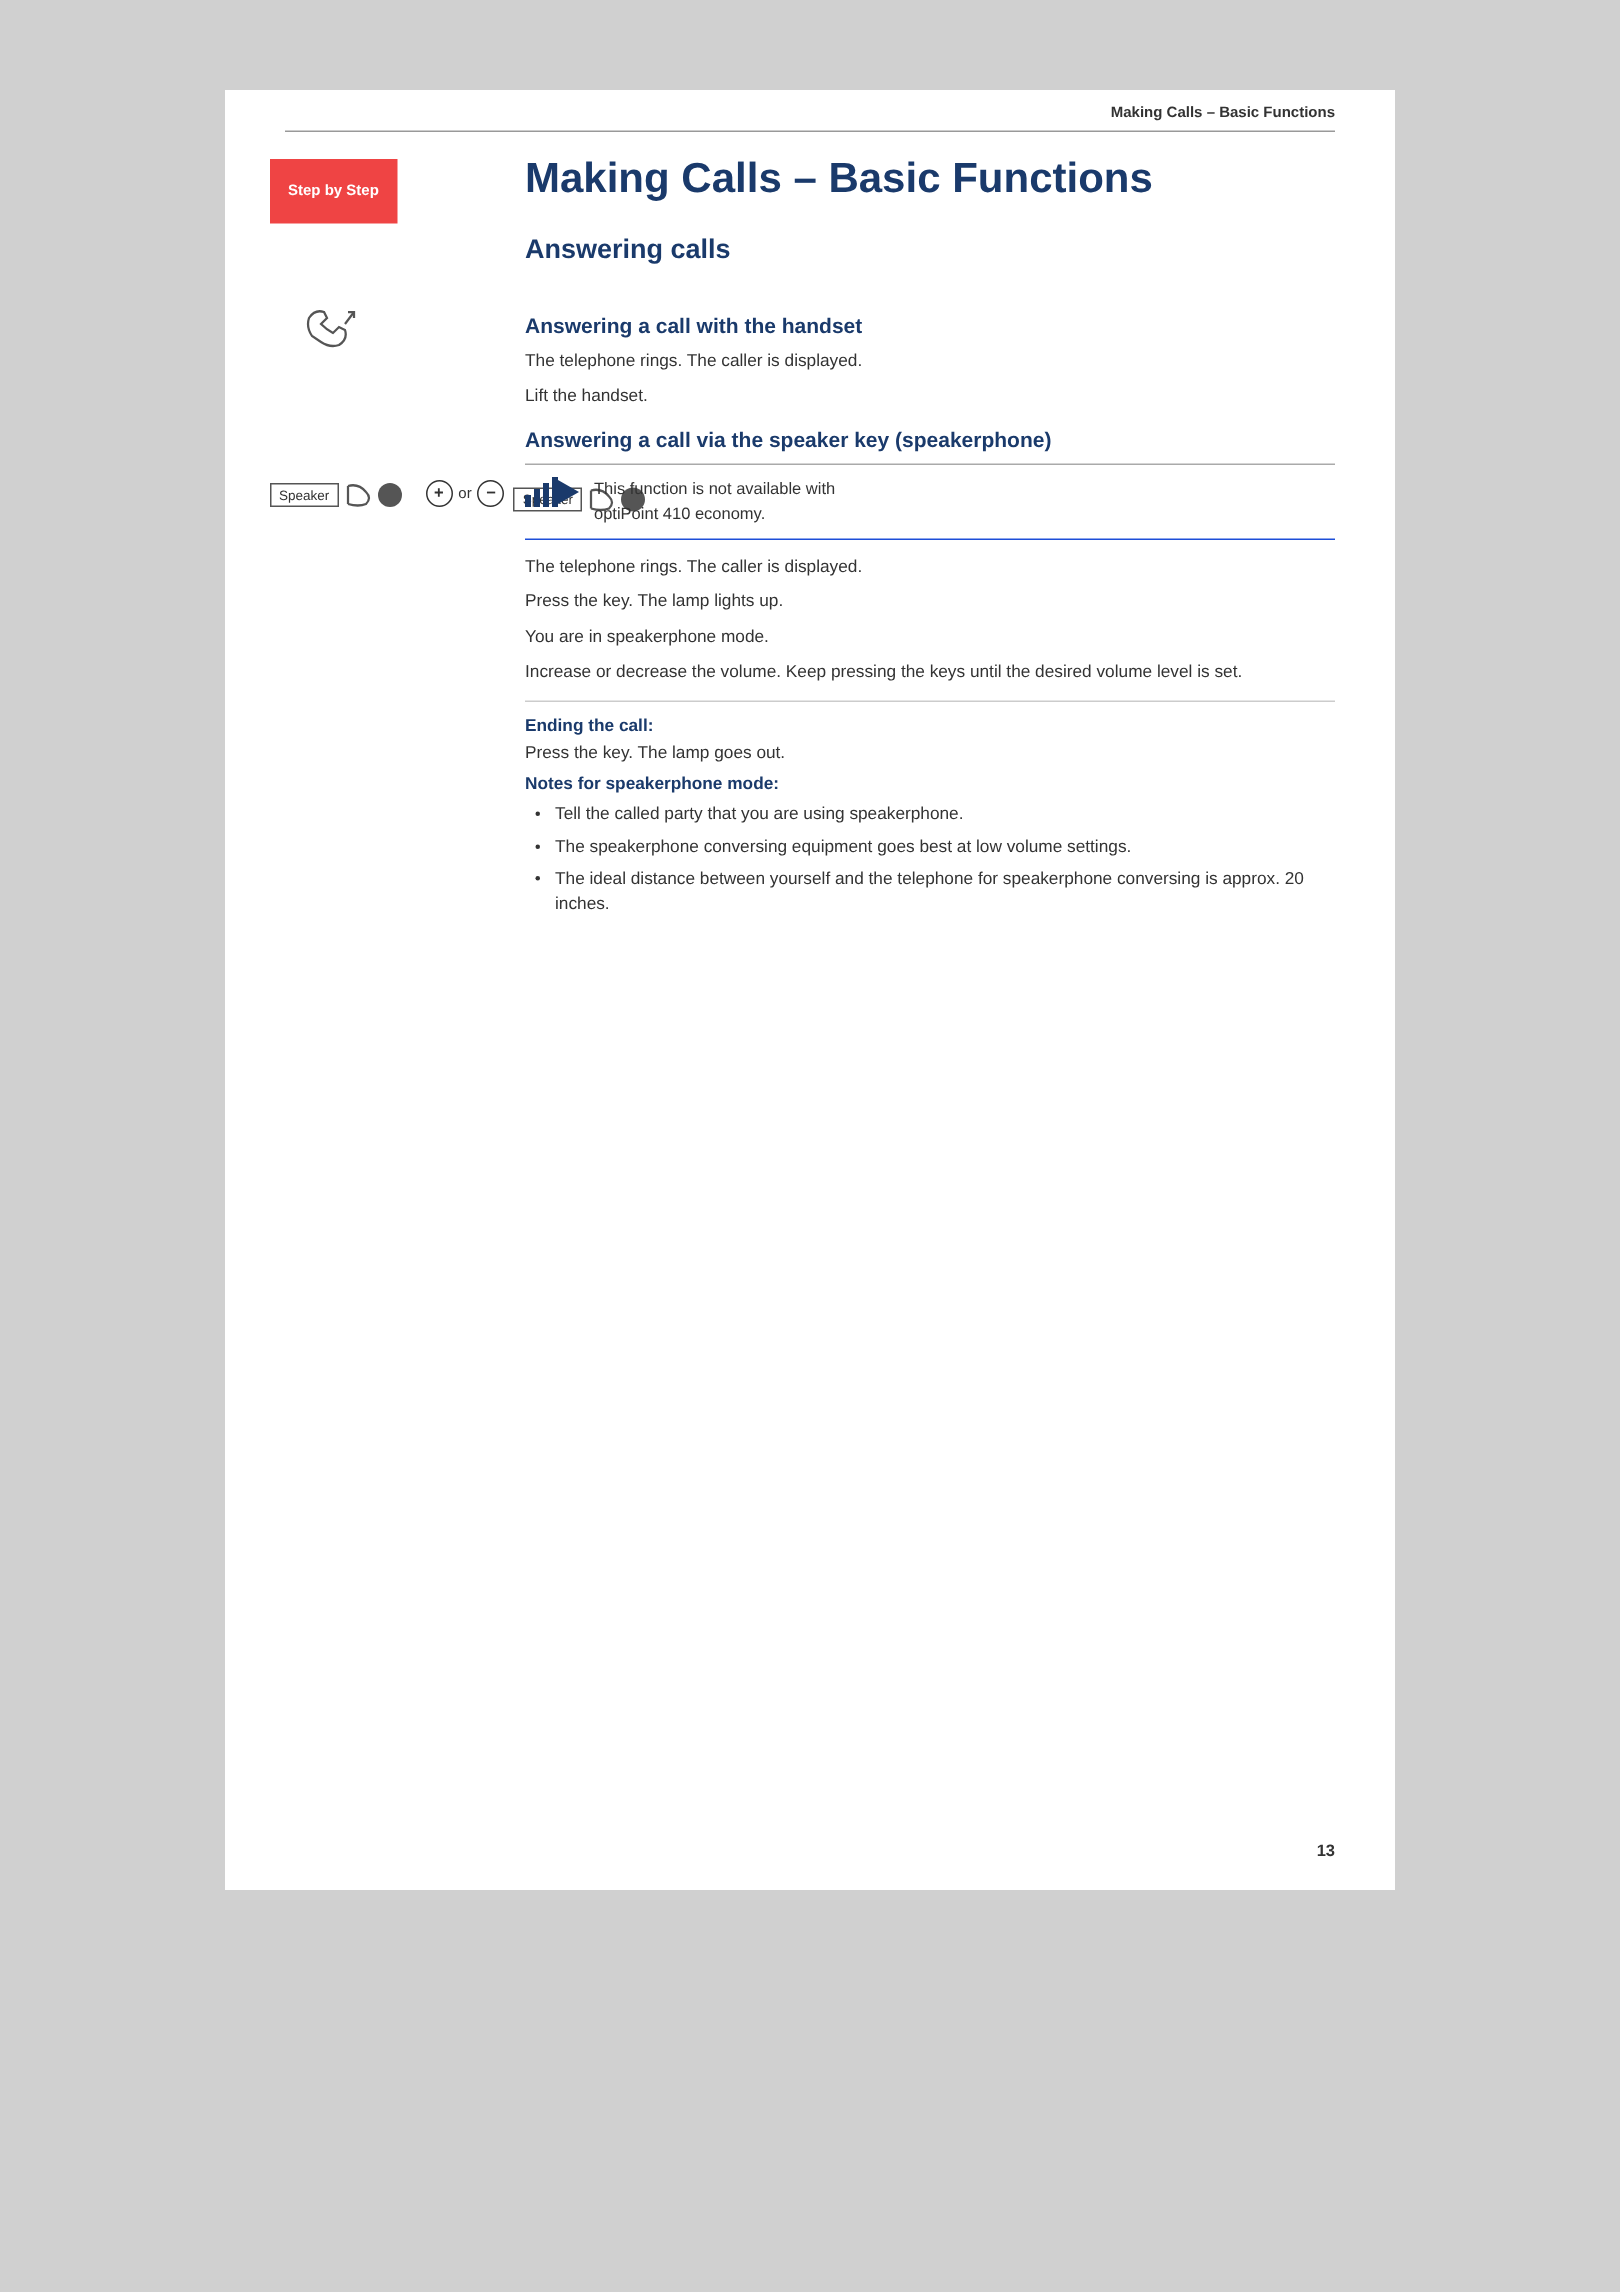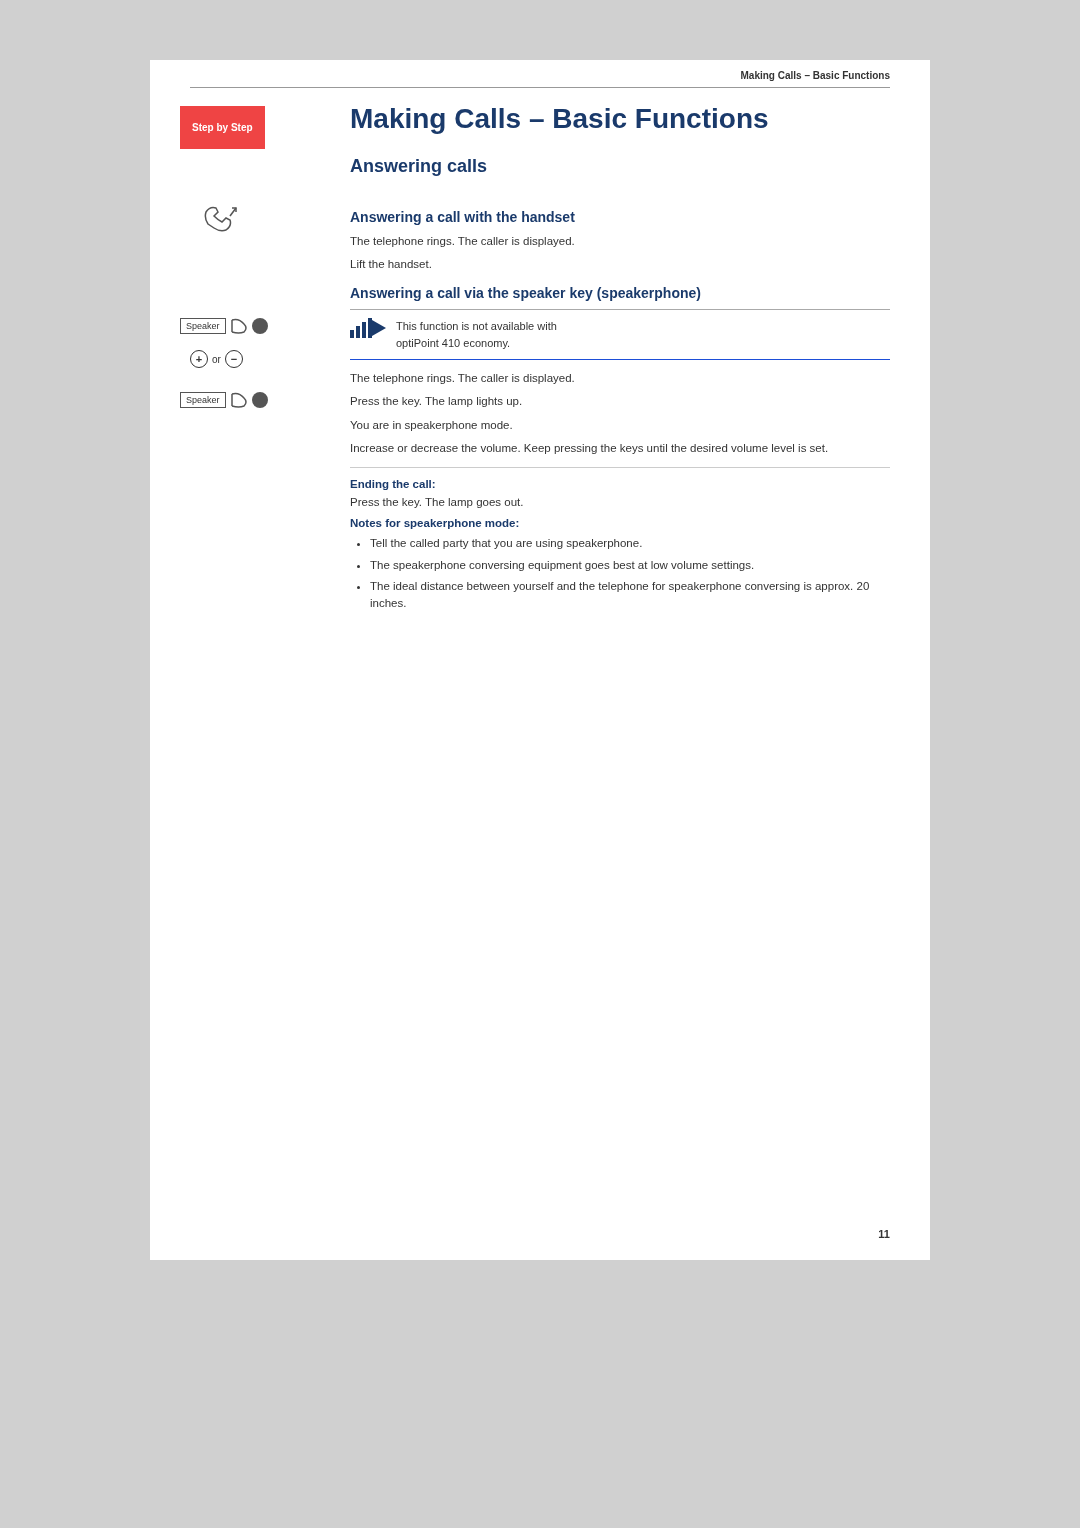--- a/index.html
+++ b/index.html
@@ -260,21 +260,21 @@
     }
 
     .sidebar-handset-wrapper {
       margin-top: 55px;
       padding-left: 20px;
     }
 
     .sidebar-speaker1-wrapper {
       margin-top: 70px;
       display: flex;
-      flex-direction: column;
+      flex-direction: row;
       gap: 6px;
     }
   </style>
 </head>
 <body>
 
 <div class="page">
 
   <div class="header-bar">
     <span class="header-title">Making Calls – Basic Functions</span>
@@ -374,15 +374,15 @@
       <p class="notes-label">Notes for speakerphone mode:</p>
       <ul class="bullet-list">
         <li>Tell the called party that you are using speakerphone.</li>
         <li>The speakerphone conversing equipment goes best at low volume settings.</li>
         <li>The ideal distance between yourself and the telephone for speakerphone conversing is approx. 20 inches.</li>
       </ul>
 
     </div>
   </div>
 
-  <div class="page-number-area">11</div>
+  <div class="page-number-area">13</div>
 
 </div>
 
 </body></html>

